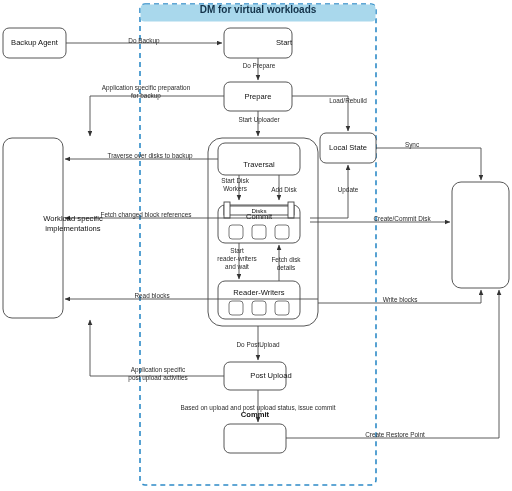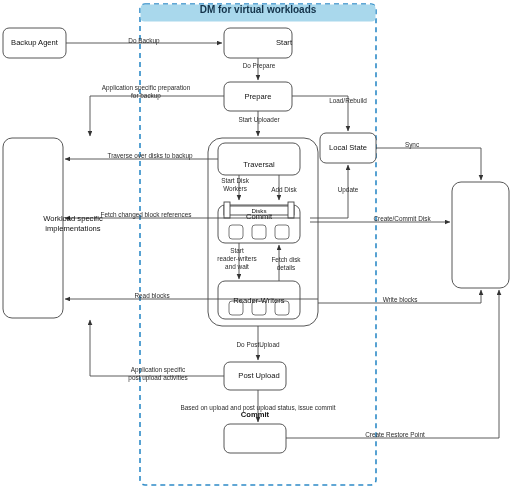--- a/index.html
+++ b/index.html
@@ -89,24 +89,24 @@
 
   <div class="grouptitle">DM for virtual workloads</div>
 
   <div class="boxtext" style="left:3px;top:38px;width:63px;text-align:center;">Backup Agent</div>
   <div class="boxtext" style="left:224px;top:38px;width:88px;padding-left:16px;">Start</div>
   <div class="boxtext" style="left:224px;top:92px;width:68px;">Prepare</div>
   <div class="boxtext" style="left:320px;top:143px;width:56px;">Local State</div>
   <div class="boxtext" style="left:218px;top:160px;width:82px;">Traversal</div>
   <div class="boxtext" style="left:230px;top:206px;width:58px;font-size:6.2px;">Disks</div>
   <div class="boxtext" style="left:218px;top:212px;width:82px;">Commit</div>
-  <div class="boxtext" style="left:218px;top:288px;width:82px;margin-top:8px;">Reader-Writers</div>
+  <div class="boxtext" style="left:218px;top:288px;width:82px;">Reader-Writers</div>
   <div class="boxtext" style="left:3px;top:214px;width:60px;padding-left:40px;">Workload specific
 implementations</div>
-  <div class="boxtext" style="left:228px;top:371px;width:62px;">Post Upload</div>
+  <div class="boxtext" style="left:240px;top:371px;width:62px;">Post Upload</div>
   <div class="boxtext" style="left:224px;top:410px;width:62px;font-weight:bold;">Commit</div>
 
   <div class="lbl" style="left:108px;top:37px;width:72px;">Do Backup</div>
   <div class="lbl" style="left:228px;top:62px;width:62px;">Do Prepare</div>
   <div class="lbl" style="left:68px;top:84px;width:156px;">Application specific preparation
 for backup</div>
   <div class="lbl" style="left:316px;top:97px;width:64px;">Load/Rebuild</div>
   <div class="lbl" style="left:226px;top:116px;width:66px;">Start Uploader</div>
   <div class="lbl" style="left:84px;top:152px;width:132px;">Traverse over disks to backup</div>
   <div class="lbl" style="left:392px;top:141px;width:40px;">Sync</div>

